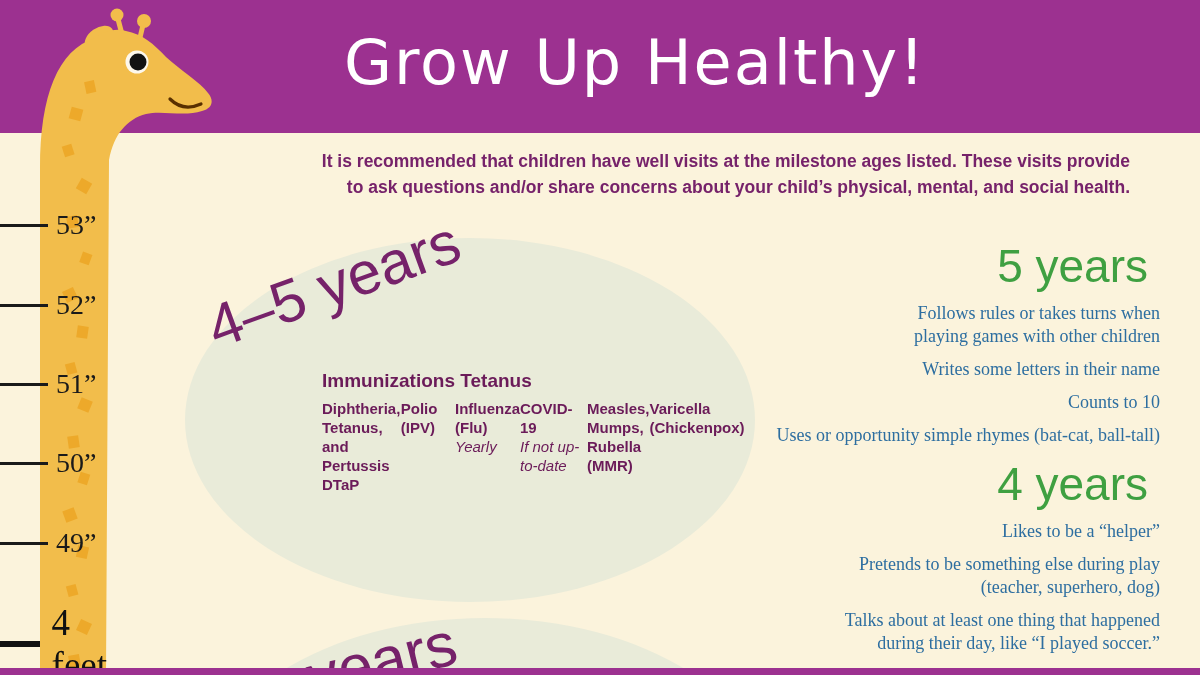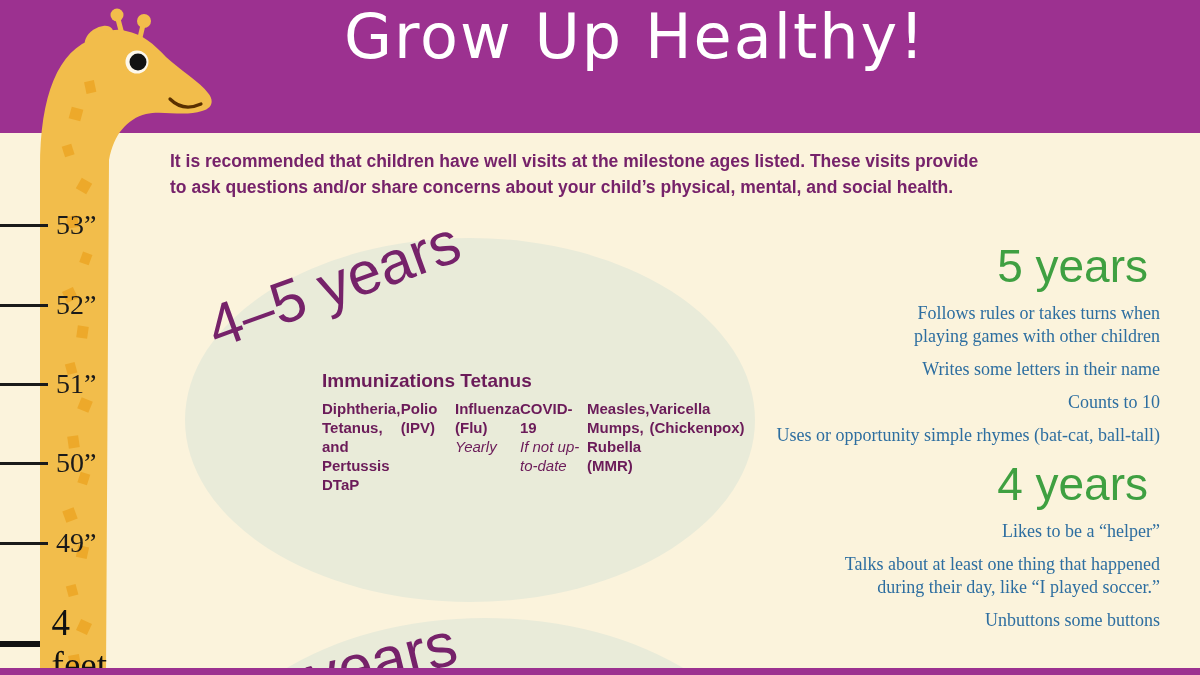--- a/index.html
+++ b/index.html
@@ -7,21 +7,21 @@
     width:1200px;height:675px;position:relative;overflow:hidden;
     background:#FBF3DC;
     font-family:"Liberation Sans", sans-serif;
   }
   
   .header{
     position:absolute;left:0;top:0;width:1200px;height:133px;
     background:#9C3190;z-index:1;
   }
   .header h1{
-    margin:0;padding-left:70px;
+    margin:0;padding-top:26px;padding-left:70px;
     text-align:center;color:#FFFFFF;
     font-size:62px;font-weight:400;letter-spacing:2px;
     font-family:"DejaVu Sans", sans-serif;
   }
   
   .giraffe{position:absolute;left:0;top:0;z-index:2;}
   
   .ruler{position:absolute;left:0;top:0;z-index:4;}
   .tick{position:absolute;left:0;display:flex;align-items:center;height:34px;}
   .tick .line{width:48px;height:3px;background:#1A1A1A;}
@@ -31,21 +31,21 @@
   }
   .tick-feet{position:absolute;left:0;display:flex;align-items:center;height:44px;}
   .tick-feet .line{width:50px;height:6px;background:#111;}
   .tick-feet .lbl{
     margin-left:12px;font-family:"Liberation Serif", serif;
     font-size:37px;color:#111;
   }
   
   .intro{
     position:absolute;left:170px;top:148px;width:960px;
-    text-align:left;color:#76226A;font-weight:700;
+    text-align:right;color:#76226A;font-weight:700;
     font-size:17.5px;line-height:26px;z-index:2;
   }
   
   .ellipse1{
     position:absolute;left:185px;top:238px;width:570px;height:364px;
     background:#E9EBD9;border-radius:50%;z-index:1;
   }
   .age-title{
     position:absolute;left:210px;top:300px;height:60px;z-index:2;
     transform:rotate(-20deg);transform-origin:0 50%;
@@ -222,20 +222,22 @@
 
 <div class="milestones">
   <div class="ms-heading">5 years</div>
   <div class="ms-item">Follows rules or takes turns when
 playing games with other children</div>
   <div class="ms-item">Writes some letters in their name</div>
   <div class="ms-item">Counts to 10</div>
   <div class="ms-item">Uses or opportunity simple rhymes (bat-cat, ball-tall)</div>
   <div class="ms-heading second">4 years</div>
   <div class="ms-item">Likes to be a “helper”</div>
+  <div class="ms-item">Pretends to be something else during play
+(teacher, superhero, dog)</div>
   <div class="ms-item">Talks about at least one thing that happened
 during their day, like “I played soccer.”</div>
   <div class="ms-item">Unbuttons some buttons</div>
 </div>
 
 <div class="ellipse2"></div>
 <div class="next-title">years</div>
 
 <div class="footer-strip"></div>
 

